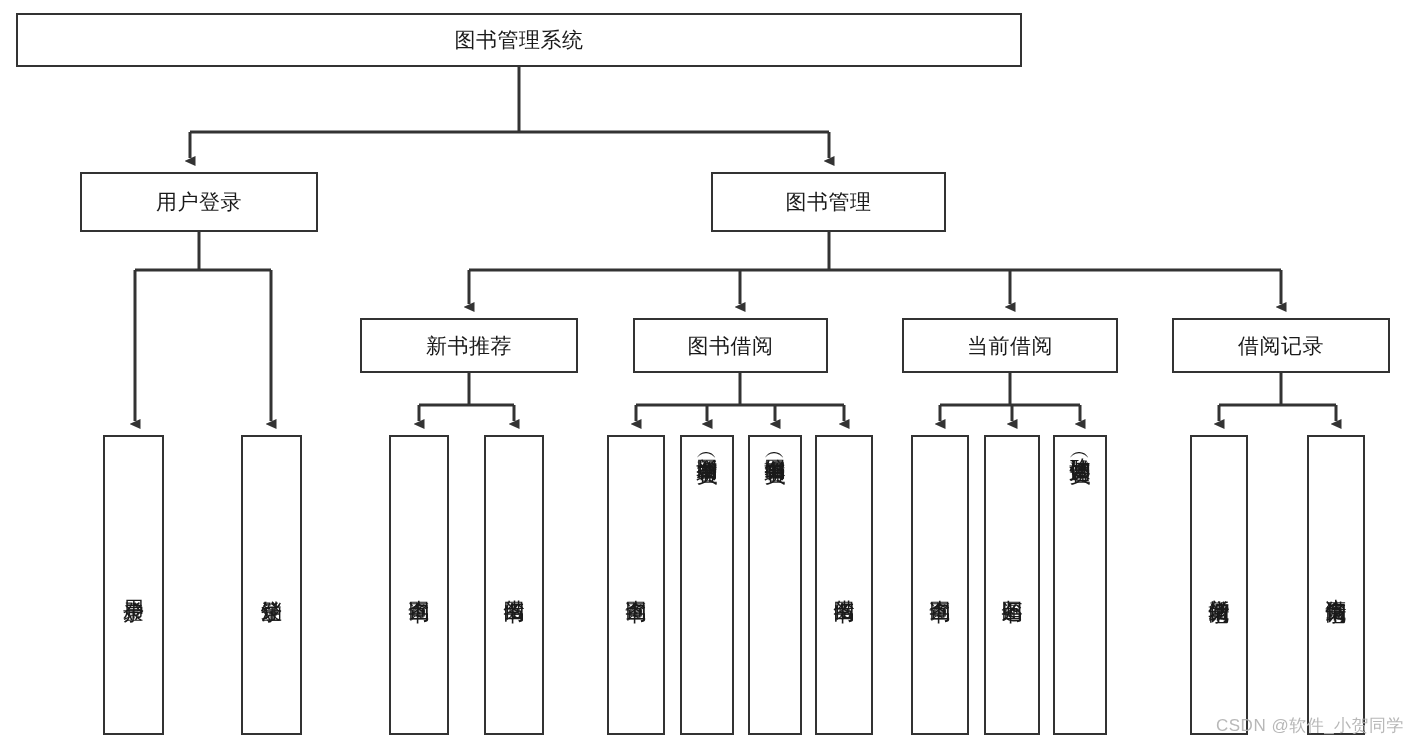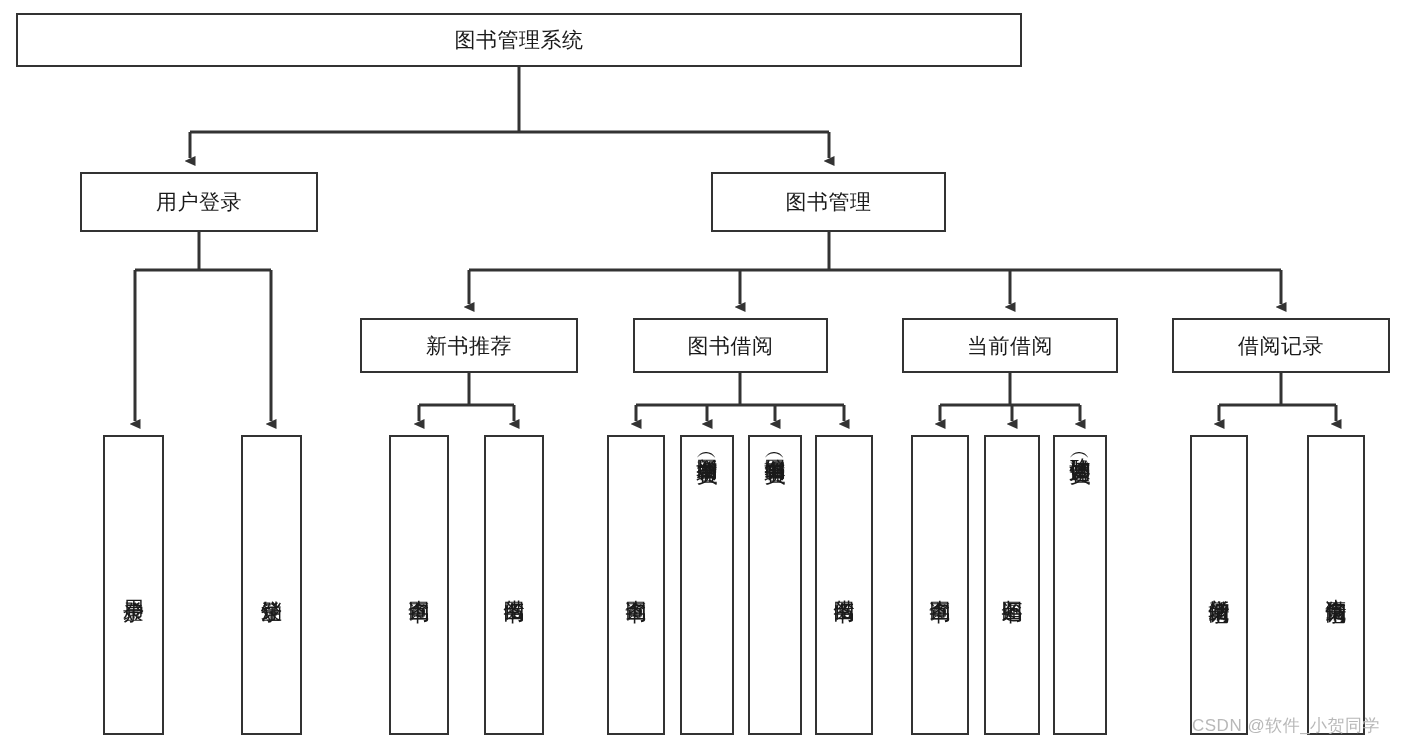--- a/index.html
+++ b/index.html
@@ -57,20 +57,21 @@
   .node.vert.centered {
     align-items: center;
     padding-top: 0;
   }
   .watermark {
     position: absolute;
     font-size: 17px;
     color: #b8b8b8;
     white-space: nowrap;
     letter-spacing: 0.5px;
+    padding-left: 24px;
   }
 </style>
 </head>
 <body>
 
 <div id="canvas">
 
   <svg id="edges" viewBox="0 0 1405 747" width="1405" height="747" aria-hidden="true">
     <defs>
       <marker id="arrow" markerWidth="10" markerHeight="11" refX="2" refY="5.5" orient="auto" markerUnits="userSpaceOnUse">

